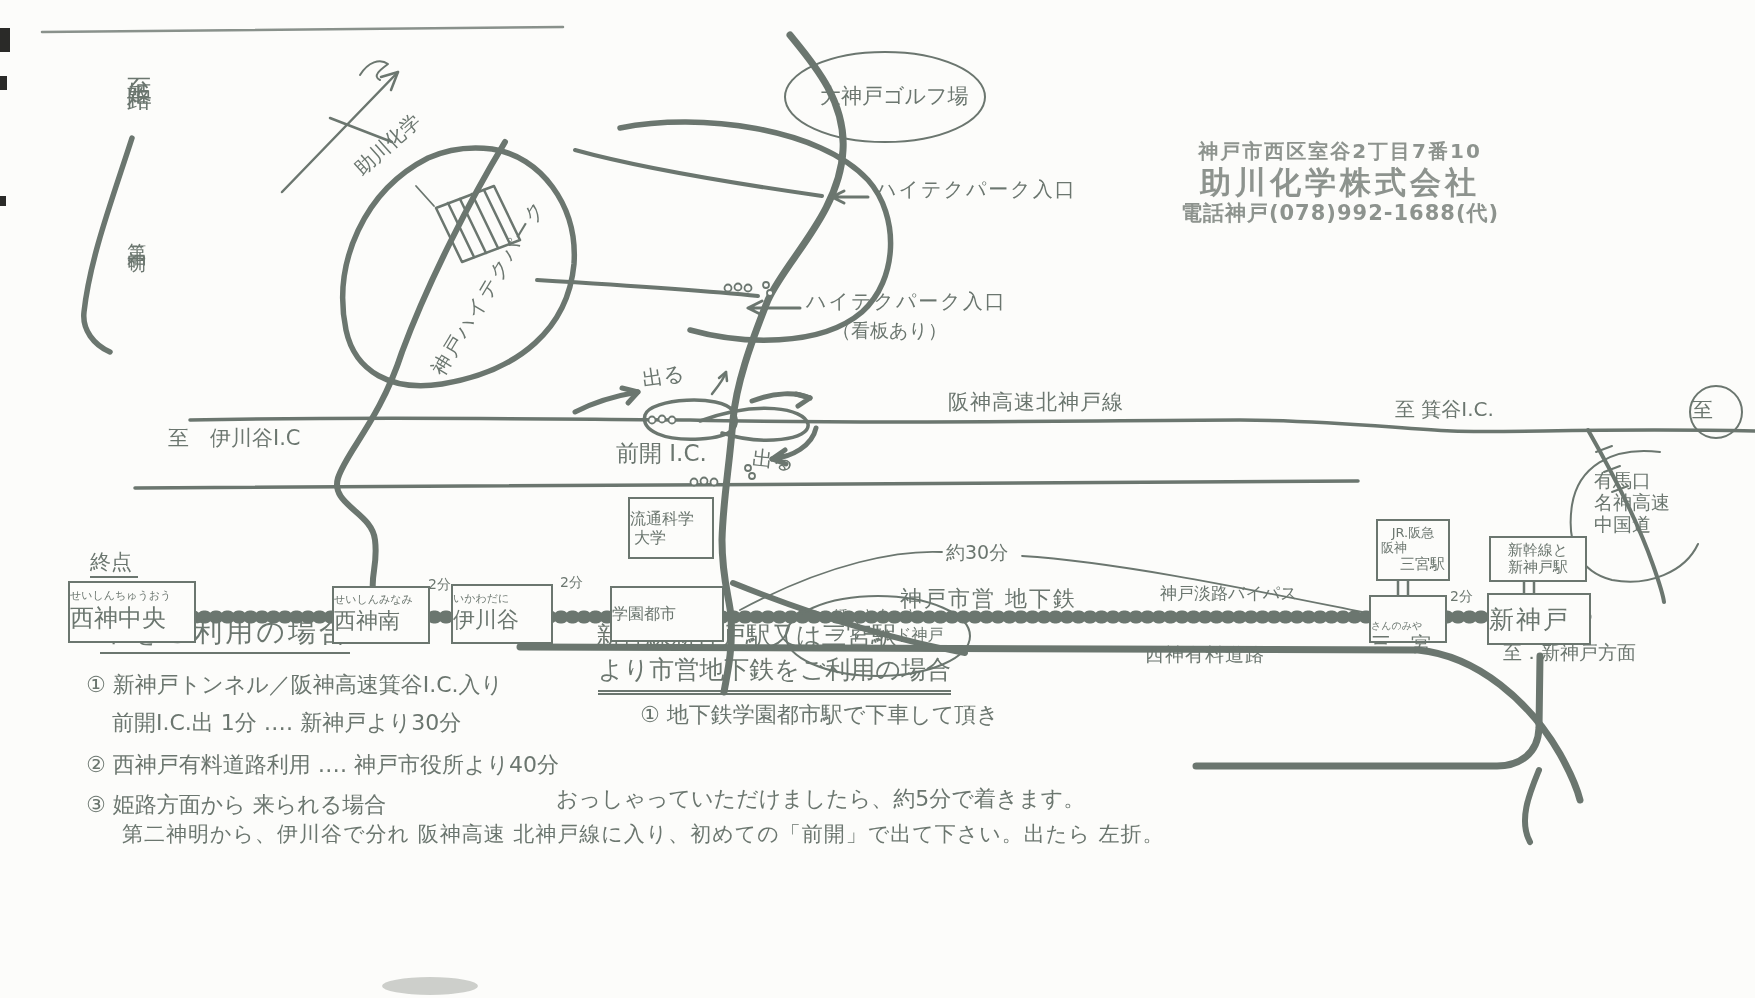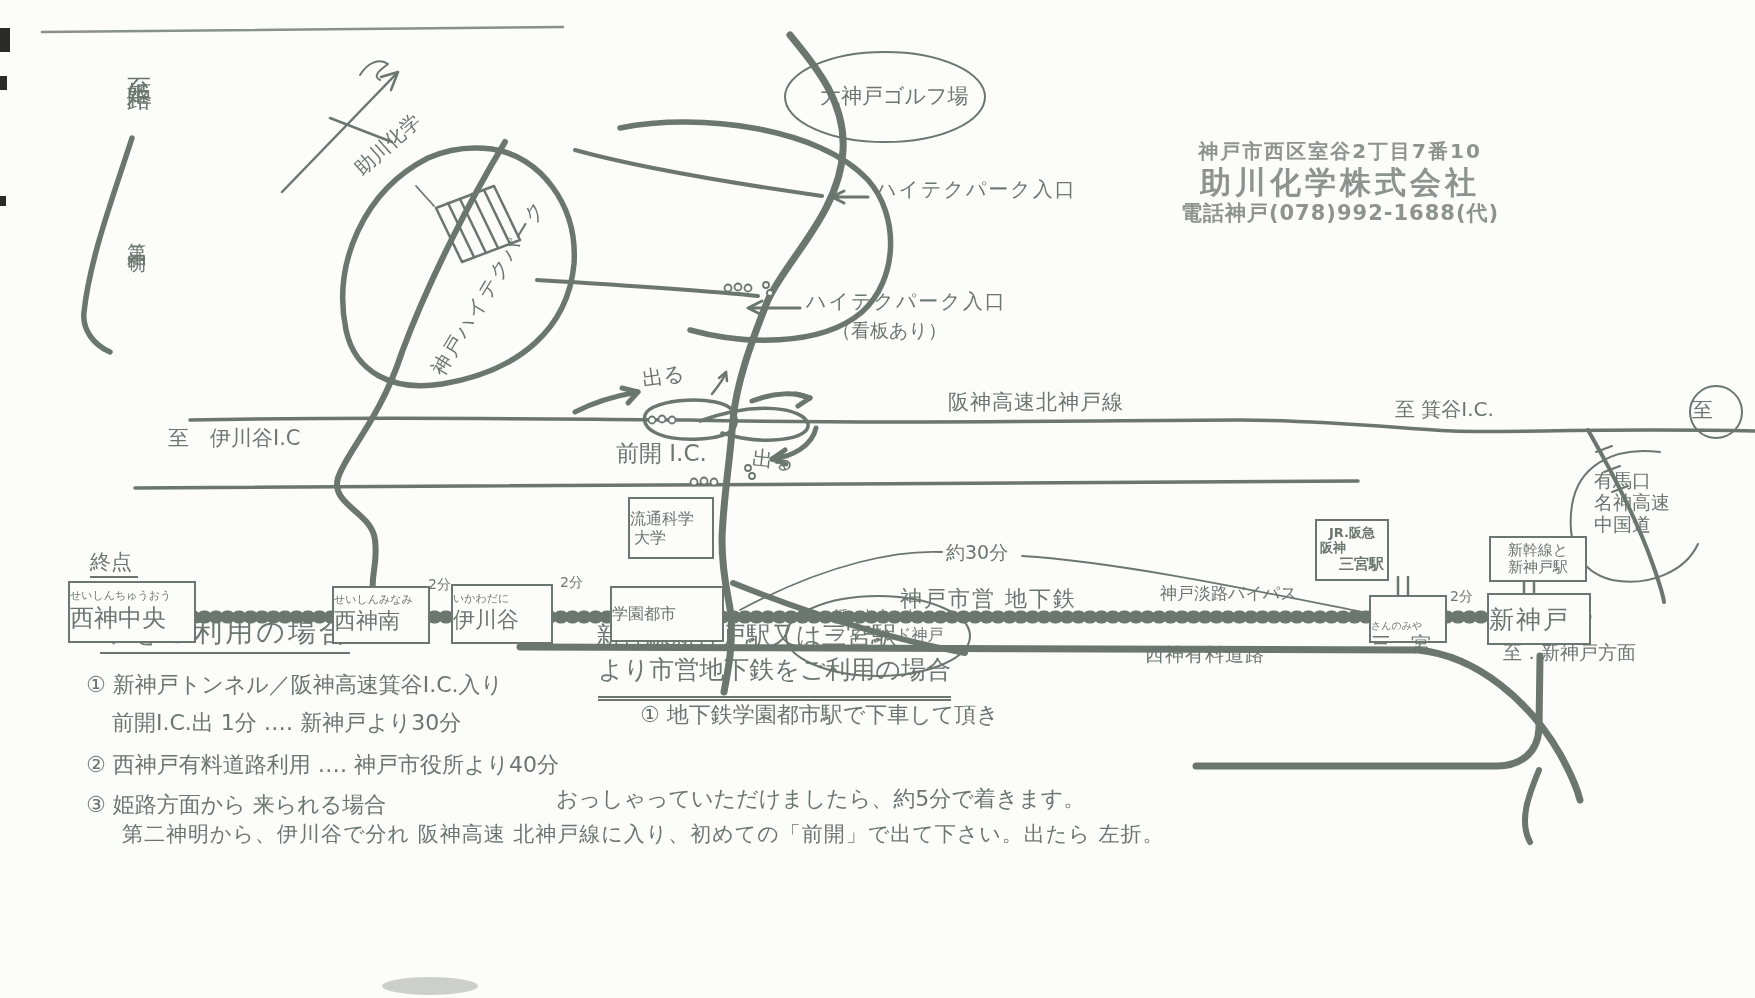--- a/index.html
+++ b/index.html
@@ -8,21 +8,21 @@
   .lbl{position:absolute;white-space:nowrap;color:#6b766f;line-height:1.15;}
   .vert{writing-mode:vertical-rl;text-orientation:upright;letter-spacing:4px;}
   svg{position:absolute;left:0;top:0;z-index:1;}
   .z2{z-index:2;}
   .stationbox{position:absolute;z-index:3;background:#fcfcfa;border:2.5px solid #6b766f;
       text-align:center;display:flex;flex-direction:column;justify-content:center;align-items:flex-start;}
   .furi{font-size:11px;letter-spacing:0px;line-height:1.1;}
   .signbox{position:absolute;z-index:3;background:#fcfcfa;border:2px solid #6b766f;
       text-align:center;display:flex;flex-direction:column;justify-content:center;align-items:center;line-height:1.15;}
   .uline{border-bottom:2.5px solid #6b766f;padding-bottom:4px;}
-  .dline{border-bottom:5px double #6b766f;padding-bottom:12px;}
+  .dline{border-bottom:5px double #6b766f;padding-bottom:6px;}
   .hdr{text-align:center;}
   .artifact{position:absolute;background:#2a2a28;z-index:4;}
 </style>
 </head>
 <body>
 
 <div id="page">
 
   <svg width="1755" height="998" viewBox="0 0 1755 998">
     <g stroke="#6b766f" fill="none" stroke-linecap="round" stroke-linejoin="round">
@@ -179,21 +179,21 @@
     <div style="font-size:16px;">学園都市</div>
   </div>
   <div class="stationbox" style="left:1369px;top:595px;width:74px;height:44px;">
     <div class="furi" style="font-size:10px;margin-top:40px;">さんのみや</div>
     <div style="font-size:20px;">三　宮</div>
   </div>
   <div class="stationbox" style="left:1487px;top:593px;width:100px;height:48px;">
     <div style="font-size:25px;letter-spacing:2px;">新神戸</div>
   </div>
 
-  <div class="signbox" style="left:1315px;top:519px;width:70px;height:58px;font-size:13px;font-weight:bold;">
+  <div class="signbox" style="left:1376px;top:519px;width:70px;height:58px;font-size:13px;">
     <div>JR.阪急</div>
     <div style="align-self:flex-start;padding-left:3px;">阪神</div>
     <div style="align-self:flex-end;padding-right:3px;font-size:15px;">三宮駅</div>
   </div>
   <div class="signbox" style="left:1489px;top:536px;width:94px;height:42px;font-size:15px;">
     <div>新幹線と</div>
     <div>新神戸駅</div>
   </div>
 
   <div class="lbl z2" style="left:100px;top:616px;font-size:28px;letter-spacing:3px;">

